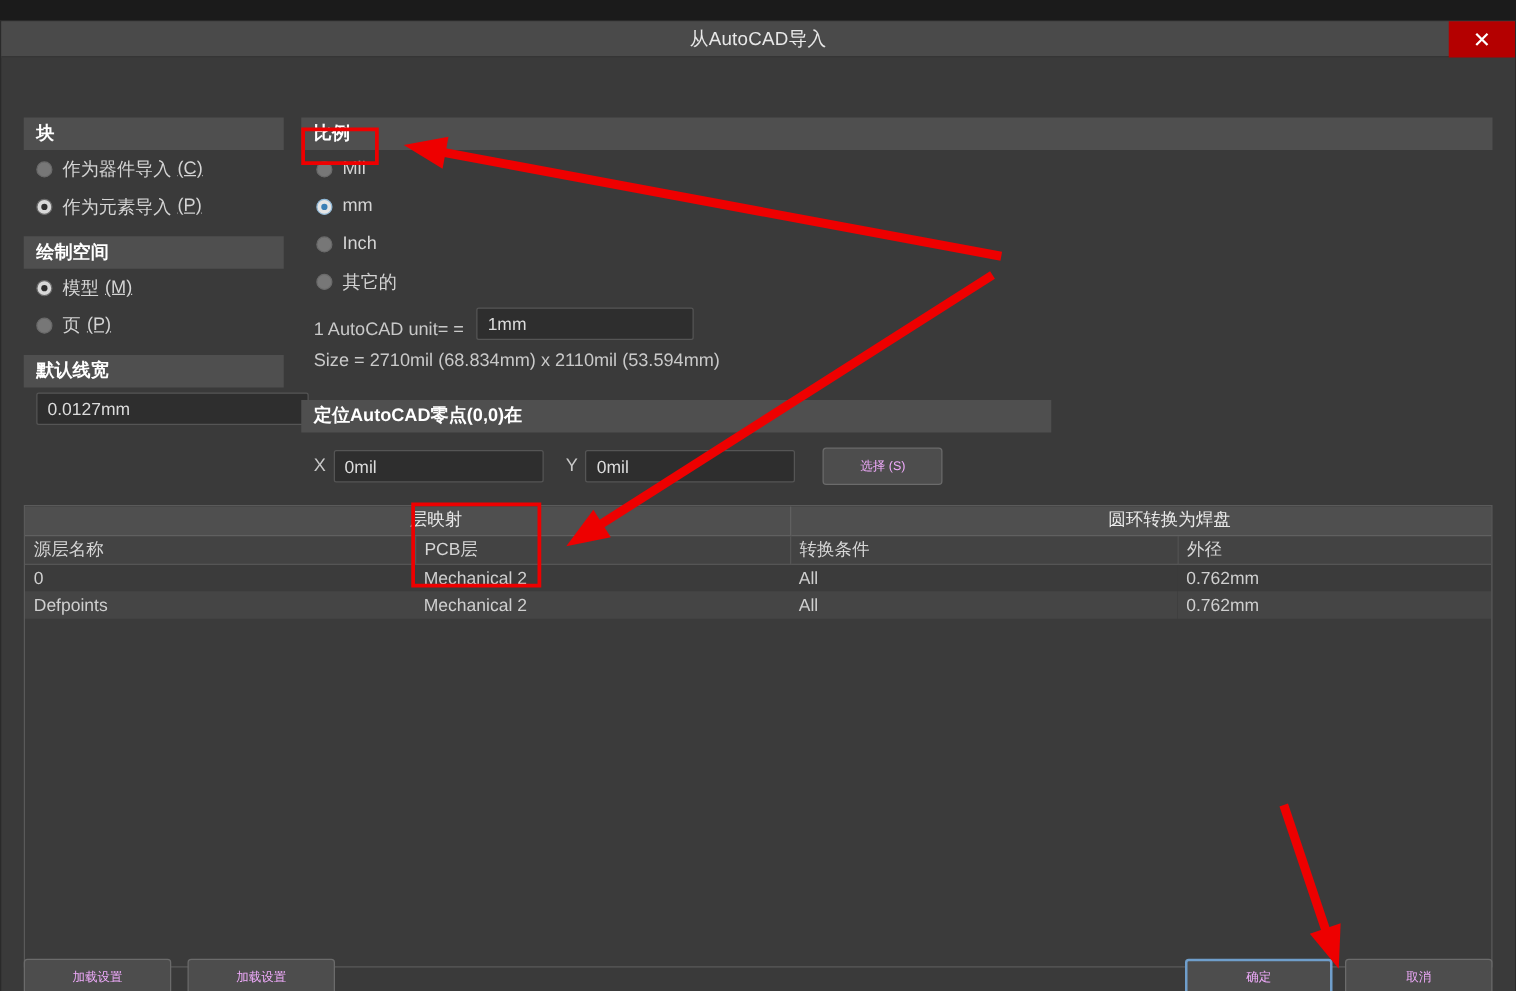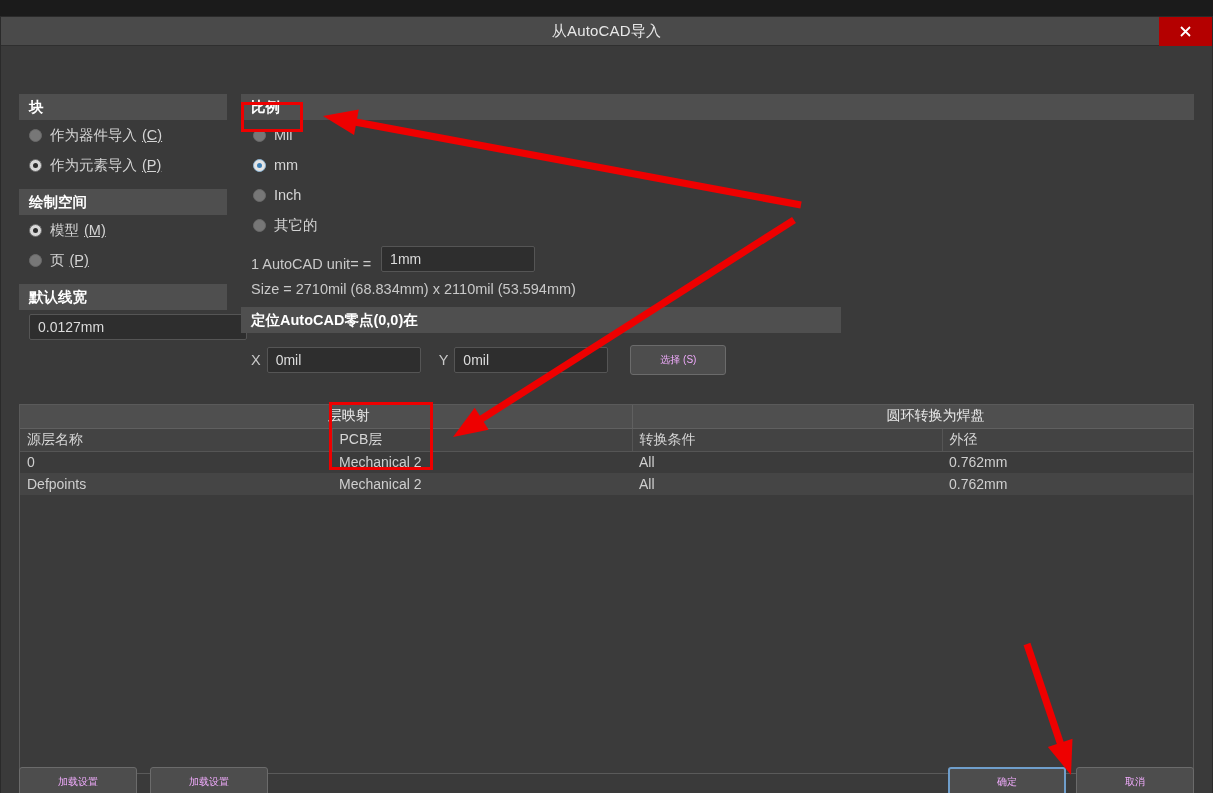--- a/index.html
+++ b/index.html
@@ -134,42 +134,42 @@
   #scale-section .radio-row { padding-left: 12px; }
   #unit-row {
     display: flex;
     align-items: flex-end;
     margin-top: 6px;
     padding-left: 10px;
     color: #c9c9c9;
     font-size: 14.5px;
   }
   #unit-row .lbl { margin-right: 10px; }
-  #unit-box { width: 154px; }
+  #unit-box { width: 174px; }
   #size-text {
     padding-left: 10px;
     margin-top: 9px;
-    margin-bottom: 10px;
+    margin-bottom: 23px;
     color: #c9c9c9;
     font-size: 14.5px;
   }
 
   #zero-section { margin-top: 0px; }
   #zero-header { width: 600px; }
   #xy-row {
     display: flex;
     align-items: center;
     margin-top: 12px;
     padding-left: 10px;
     color: #c9c9c9;
     font-size: 14.5px;
   }
   #xy-row .ax { margin-right: 6px; }
   #xy-row .gap { width: 18px; }
-  .coord-box { width: 154px; }
+  .coord-box { width: 168px; }
   .btn {
     background: #4d4d4d;
     border: 1px solid #6b6b6b;
     color: #f0abfc;
     font-size: 10px;
     height: 30px;
     border-radius: 3px;
     cursor: pointer;
     padding: 0 14px;
     display: inline-flex;

